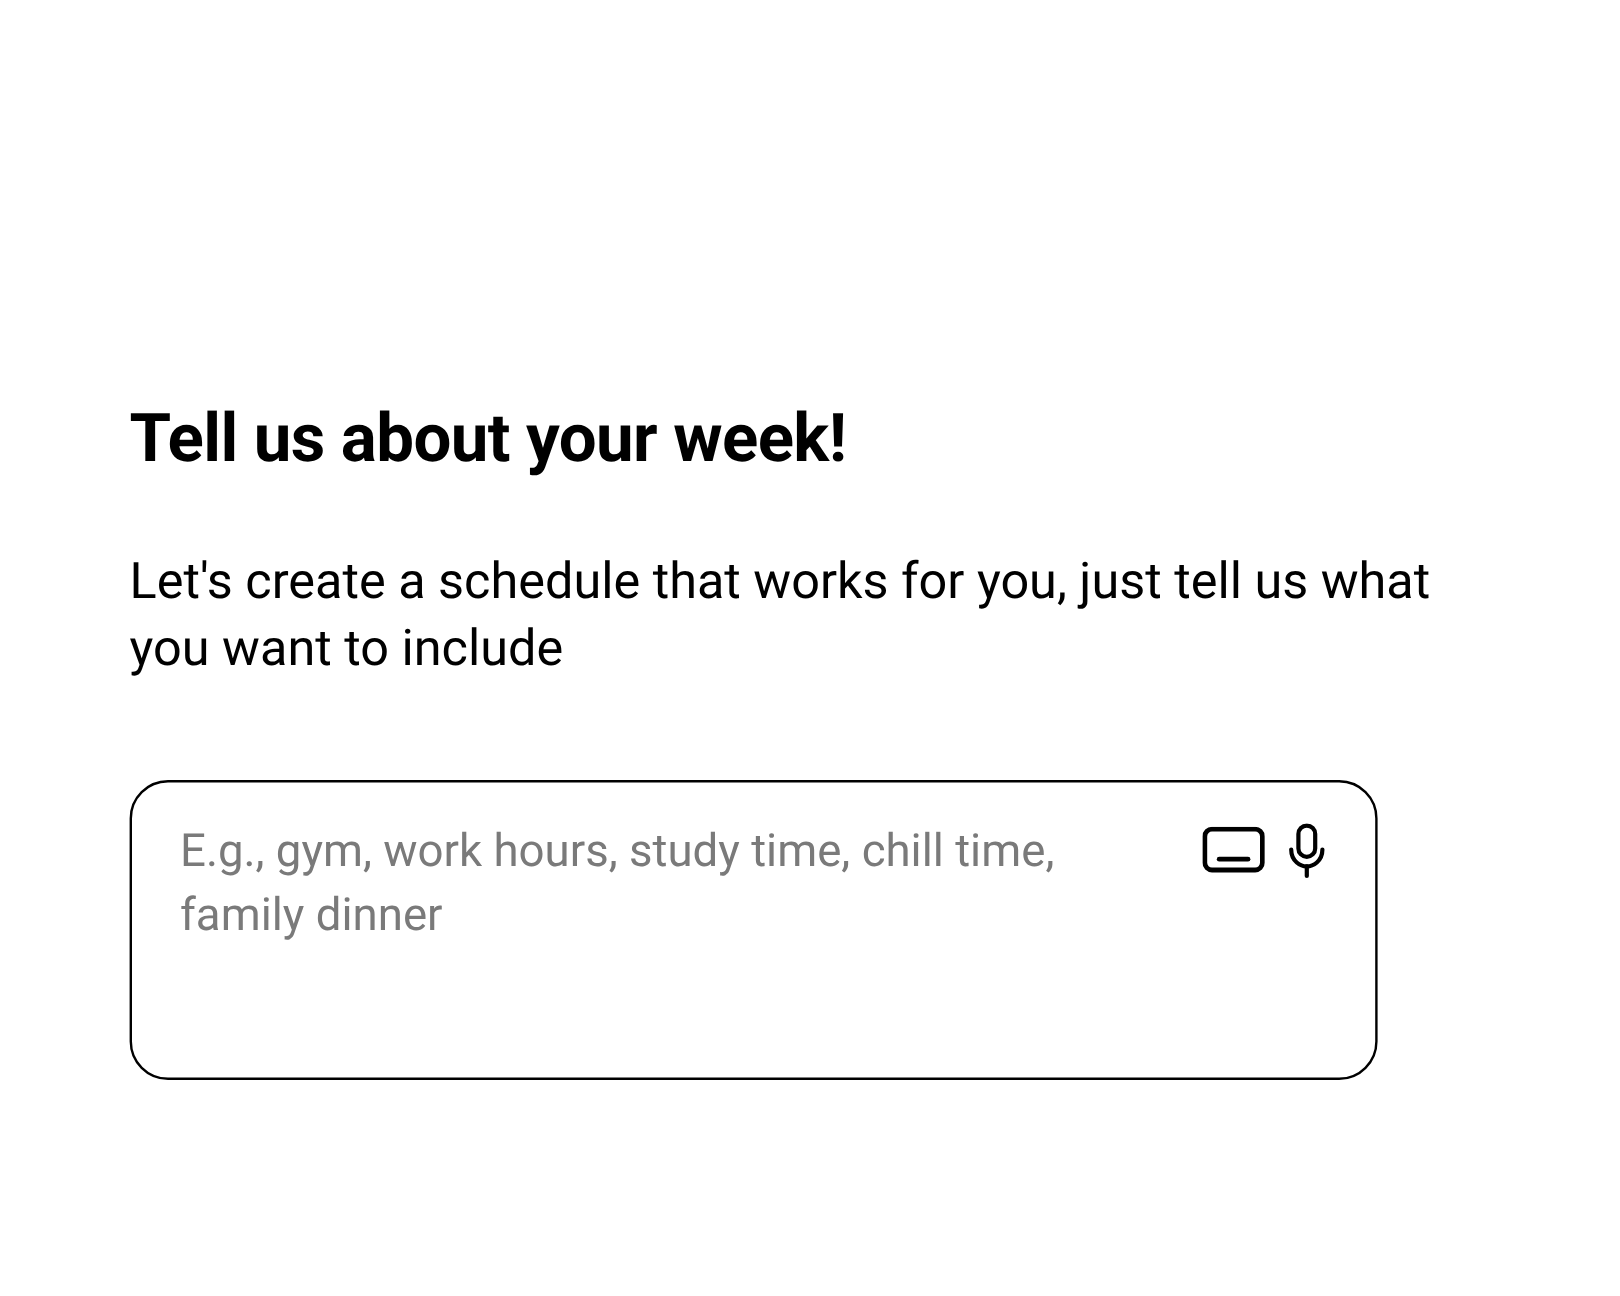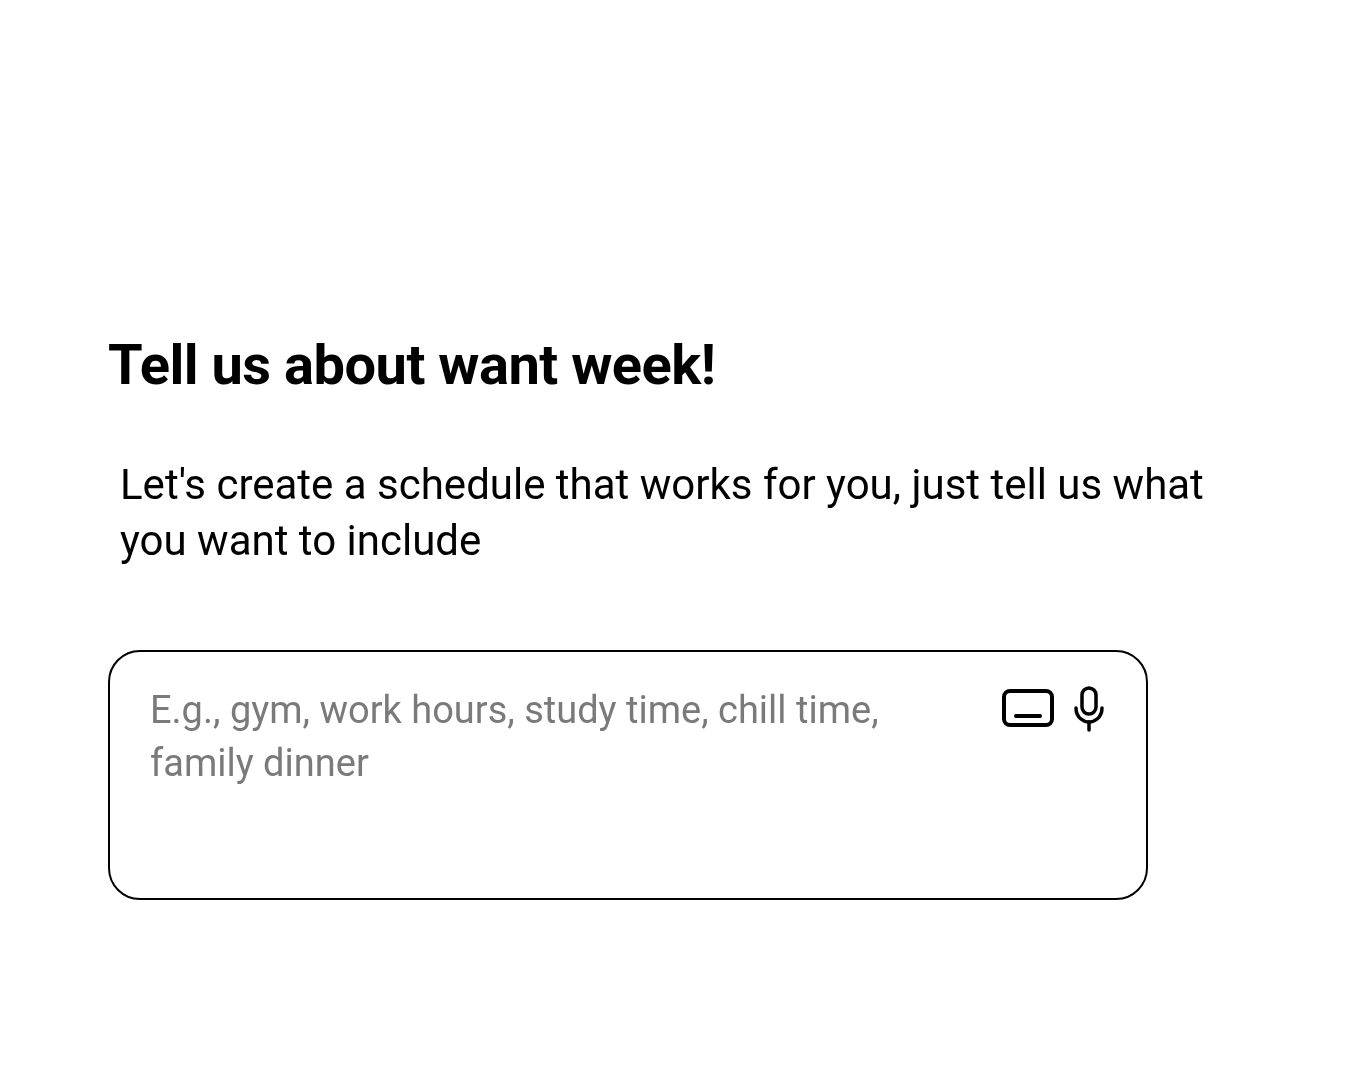--- a/index.html
+++ b/index.html
@@ -27,21 +27,20 @@
       letter-spacing: -0.5px;
       margin-bottom: 60px;
       line-height: 1.1;
     }
     .subheading {
       font-size: 42px;
       font-weight: 400;
       line-height: 1.35;
       margin-bottom: 80px;
       letter-spacing: 0px;
-      margin-left: 12px;
     }
     .input-box {
       border: 2.5px solid #000;
       border-radius: 32px;
       width: 1040px;
       height: 250px;
       padding: 32px 40px;
       position: relative;
       display: flex;
       align-items: flex-start;
@@ -79,21 +78,21 @@
       justify-content: center;
     }
     .icon-svg {
       display: block;
     }
   </style>
 </head>
 <body>
 
 <div class="content">
-  <h1 class="heading">Tell us about want week!</h1>
+  <h1 class="heading">Tell us about your week!</h1>
   <p class="subheading">Let's create a schedule that works for you, just tell us what you want to include</p>
 
   <div class="input-box">
     <textarea class="textarea" placeholder="E.g., gym, work hours, study time, chill time, family dinner" style=""></textarea>
 
     <div class="input-icons">
       <button class="icon-btn">
         <svg class="icon-svg" width="52" height="42" viewBox="0 0 52 42" fill="none">
           <rect x="2" y="2" width="48" height="34" rx="6" stroke="#000" stroke-width="4"></rect>
           <line x1="14" y1="27" x2="38" y2="27" stroke="#000" stroke-width="4" stroke-linecap="round"></line>

